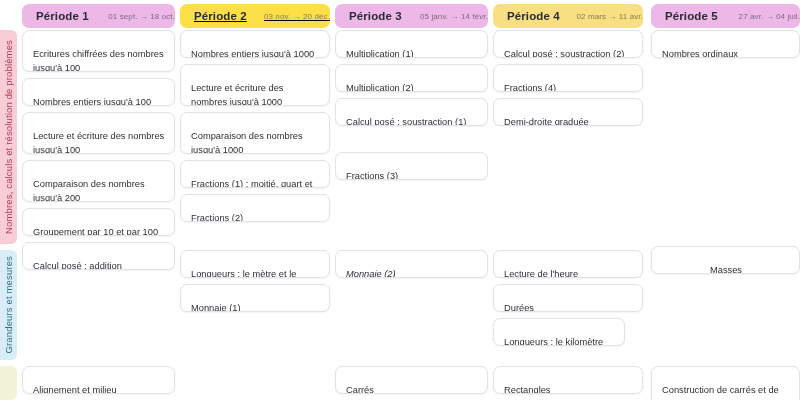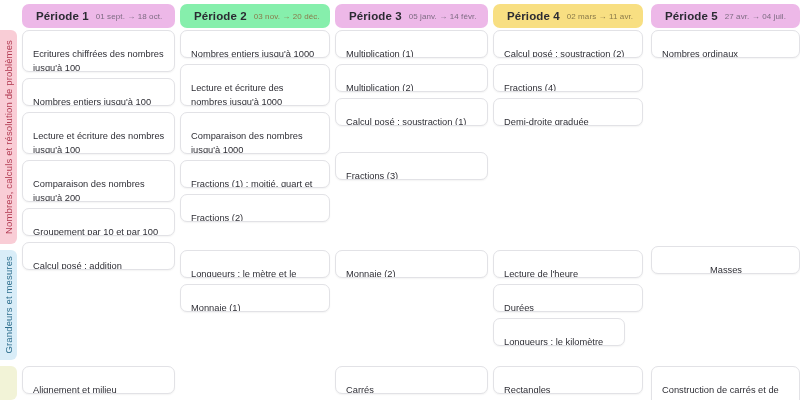--- a/index.html
+++ b/index.html
@@ -27,20 +27,21 @@
     position: absolute;
     top: 0;
     height: 24px;
     border-radius: 7px;
     display: flex;
     align-items: center;
     padding-left: 14px;
     gap: 7px;
     white-space: nowrap;
     overflow: hidden;
+    justify-content: space-between;
   }
   .period-head .p-title {
     font-size: 11.5px;
     font-weight: bold;
     color: #2b2b33;
     letter-spacing: .1px;
   }
   .period-head .p-dates {
     font-size: 8px;
     color: #7d6b82;
@@ -83,21 +84,21 @@
 </style>
 </head>
 <body>
 
 <div id="app">
   <div class="header-row">
       <div class="period-head" style="left: 22px; width: 153px; background: rgb(237, 184, 232);">
         <span class="p-title">Période 1</span>
         <span class="p-dates">01 sept. → 18 oct.</span>
       </div>
-      <div class="period-head yellow" style="left: 180px; width: 150px; background: #86efac;">
+      <div class="period-head yellow" style="left: 180px; width: 150px; background: #fde047; text-decoration: underline;">
         <span class="p-title">Période 2</span>
         <span class="p-dates">03 nov. → 20 déc.</span>
       </div>
       <div class="period-head" style="left: 335px; width: 153px; background: rgb(237, 184, 232);">
         <span class="p-title">Période 3</span>
         <span class="p-dates">05 janv. → 14 févr.</span>
       </div>
       <div class="period-head yellow" style="left: 493px; width: 150px; background: rgb(248, 223, 130);">
         <span class="p-title">Période 4</span>
         <span class="p-dates">02 mars → 11 avr.</span>
@@ -127,21 +128,21 @@
     <div class="card" style="left: 335px; width: 153px; top: 132px; height: 28px; margin-top: 20px;">Fractions (3)</div>
     <div class="card" style="left: 493px; width: 150px; top: 30px; height: 28px;">Calcul posé : soustraction (2)</div>
     <div class="card" style="left: 493px; width: 150px; top: 64px; height: 28px;">Fractions (4)</div>
     <div class="card" style="left: 493px; width: 150px; top: 98px; height: 28px;">Demi-droite graduée</div>
     <div class="card" style="left: 651px; width: 149px; top: 30px; height: 28px;">Nombres ordinaux</div>
     <div class="sec-tab" style="top: 250px; height: 110px; background: rgb(217, 237, 248);">
       <span style="color: rgb(46, 111, 142);">Grandeurs et mesures</span>
     </div>
     <div class="card" style="left: 180px; width: 150px; top: 250px; height: 28px;">Longueurs : le mètre et le centimètre</div>
     <div class="card" style="left: 180px; width: 150px; top: 284px; height: 28px;">Monnaie (1)</div>
-    <div class="card" style="left: 335px; width: 153px; top: 250px; height: 28px;">Monnaie (2)</div>
+    <div class="card" style="left: 335px; width: 153px; top: 250px; height: 28px; font-style: italic;">Monnaie (2)</div>
     <div class="card" style="left: 493px; width: 150px; top: 250px; height: 28px;">Lecture de l'heure</div>
     <div class="card" style="left: 493px; width: 150px; top: 284px; height: 28px;">Durées</div>
     <div class="card" style="left: 493px; width: 132px; top: 318px; height: 28px;">Longueurs : le kilomètre</div>
     <div class="card" style="left: 651px; width: 149px; top: 246px; height: 28px; text-align: center;">Masses</div>
     <div class="sec-tab" style="top: 366px; height: 34px; background: rgb(242, 243, 215);">
       <span style="color: rgb(125, 124, 58);"></span>
     </div>
     <div class="card" style="left: 22px; width: 153px; top: 366px; height: 28px;">Alignement et milieu</div>
     <div class="card" style="left: 335px; width: 153px; top: 366px; height: 28px;">Carrés</div>
     <div class="card" style="left: 493px; width: 150px; top: 366px; height: 28px;">Rectangles</div>

